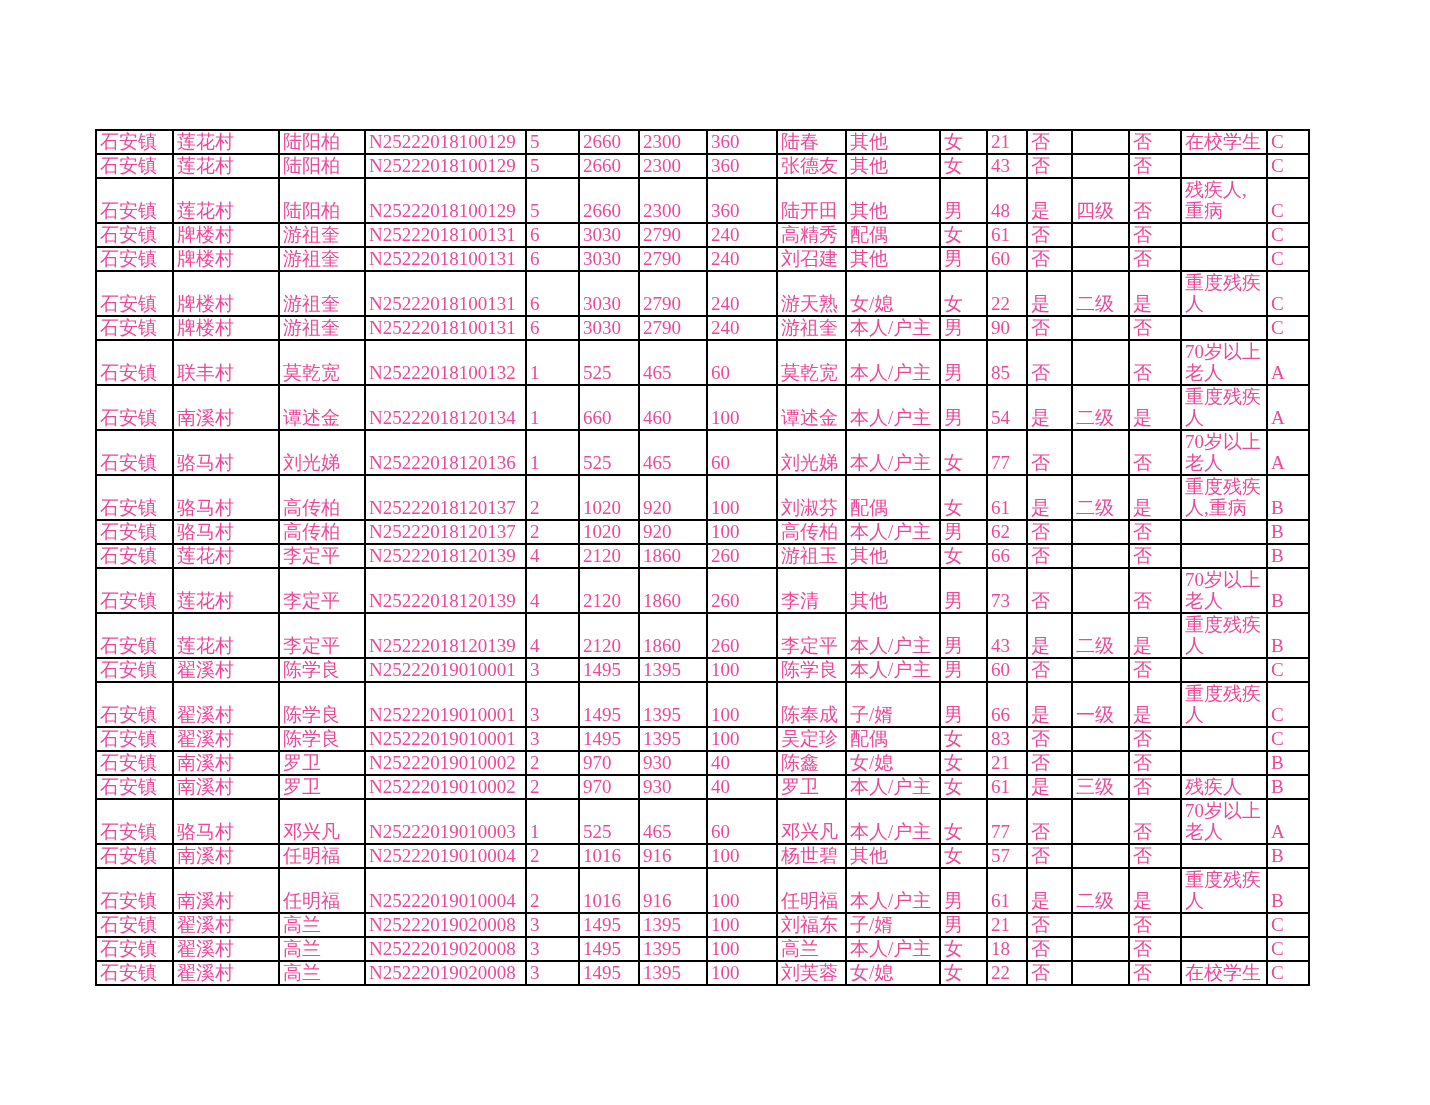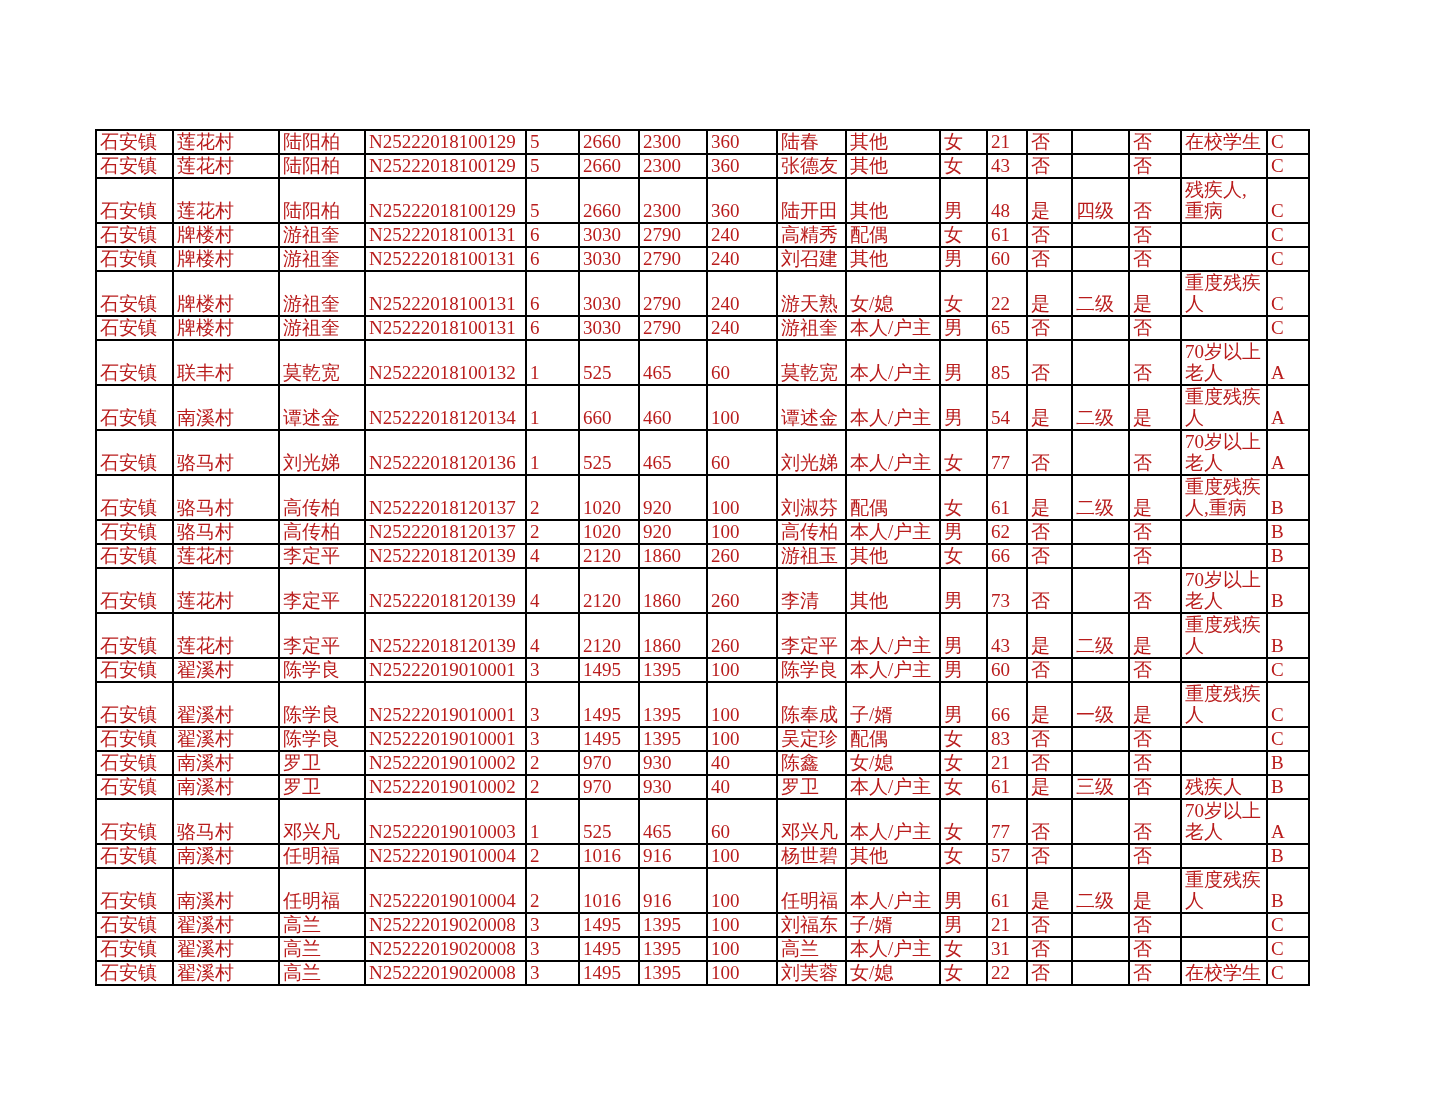--- a/index.html
+++ b/index.html
@@ -12,21 +12,21 @@
   }
   .sheet {
     position: absolute;
     left: 95px;
     top: 129px;
   }
   table.grid {
     border-collapse: collapse;
     table-layout: fixed;
     font-family: "Liberation Serif", "DejaVu Serif", serif;
-    color: #b91c1c;
+    color: #ec4899;
   }
   table.grid td {
     border: 2px solid #000000;
     vertical-align: bottom;
     text-align: left;
     padding: 0 1px 1px 3px;
     font-size: 19px;
     line-height: 21px;
     overflow: hidden;
     word-break: break-all;
@@ -198,21 +198,21 @@
           <td>牌楼村</td>
           <td>游祖奎</td>
           <td>N25222018100131</td>
           <td>6</td>
           <td>3030</td>
           <td>2790</td>
           <td>240</td>
           <td>游祖奎</td>
           <td>本人/户主</td>
           <td>男</td>
-          <td>65</td>
+          <td>90</td>
           <td>否</td>
           <td></td>
           <td>否</td>
           <td></td>
           <td>C</td>
         </tr>
         <tr class="tall">
           <td>石安镇</td>
           <td>联丰村</td>
           <td>莫乾宽</td>
@@ -540,21 +540,21 @@
           <td>翟溪村</td>
           <td>高兰</td>
           <td>N25222019020008</td>
           <td>3</td>
           <td>1495</td>
           <td>1395</td>
           <td>100</td>
           <td>高兰</td>
           <td>本人/户主</td>
           <td>女</td>
-          <td>31</td>
+          <td>18</td>
           <td>否</td>
           <td></td>
           <td>否</td>
           <td></td>
           <td>C</td>
         </tr>
         <tr class="normal">
           <td>石安镇</td>
           <td>翟溪村</td>
           <td>高兰</td>

